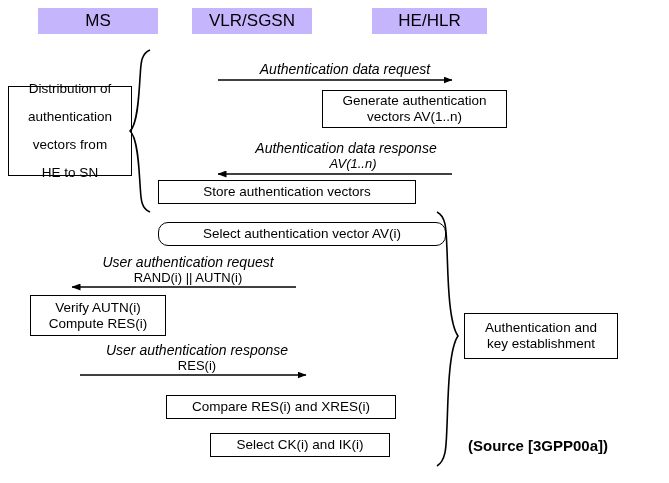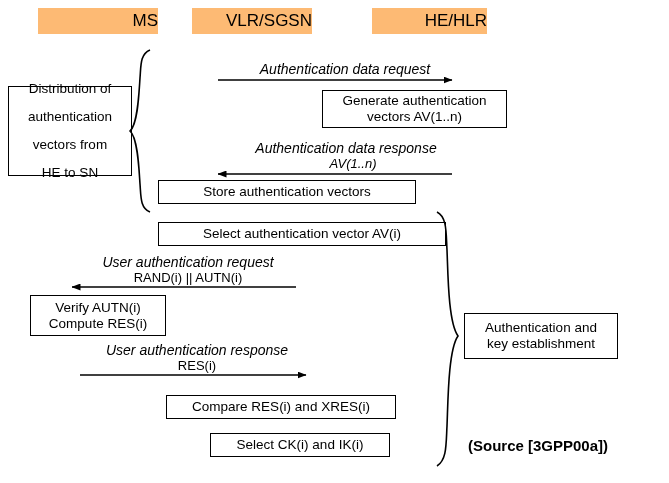--- a/index.html
+++ b/index.html
@@ -15,23 +15,23 @@
     position: relative;
     overflow: hidden;
   }
   .stage {
     position: absolute;
     left: 0; top: 0;
     width: 669px; height: 483px;
   }
   .hdr {
     position: absolute;
-    background: #fdba74;
+    background: #c4b5fd;
     color: #000;
-    text-align: right;
+    text-align: center;
     font-size: 17px;
     line-height: 26px;
     height: 26px;
   }
   .box {
     position: absolute;
     border: 1px solid #000;
     background: #ffffff;
     box-sizing: border-box;
     text-align: center;
@@ -98,21 +98,21 @@
 
   <div class="box" style="left:322px; top:90px; width:185px; height:38px;">
     <span class="ln">Generate authentication</span>
     <span class="ln">vectors AV(1..n)</span>
   </div>
 
   <div class="box" style="left:158px; top:180px; width:258px; height:24px;">
     <span class="ln">Store authentication vectors</span>
   </div>
 
-  <div class="box" style="left:158px; top:222px; width:288px; height:24px;">
+  <div class="box" style="left:158px; top:222px; width:288px; height:24px;border-radius:10px;">
     <span class="ln">Select authentication vector AV(i)</span>
   </div>
 
   <div class="box" style="left:30px; top:295px; width:136px; height:41px;">
     <span class="ln">Verify AUTN(i)</span>
     <span class="ln">Compute RES(i)</span>
   </div>
 
   <div class="box" style="left:166px; top:395px; width:230px; height:24px;">
     <span class="ln">Compare RES(i) and XRES(i)</span>

